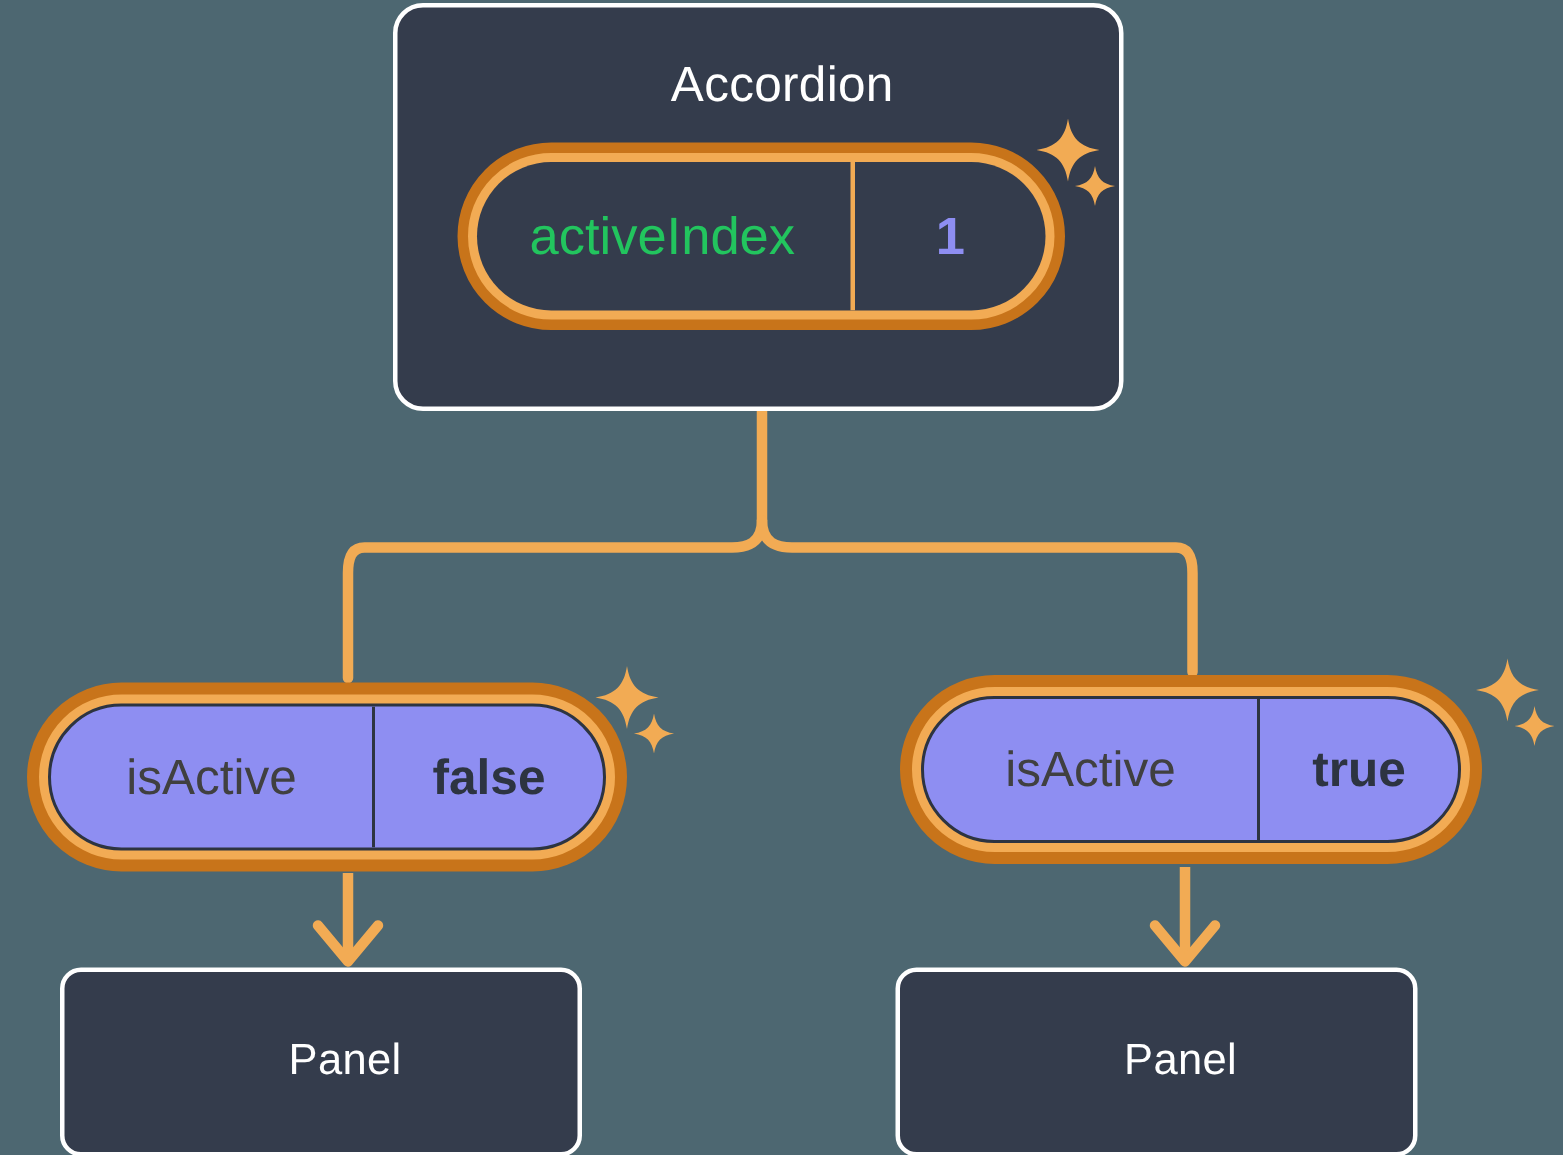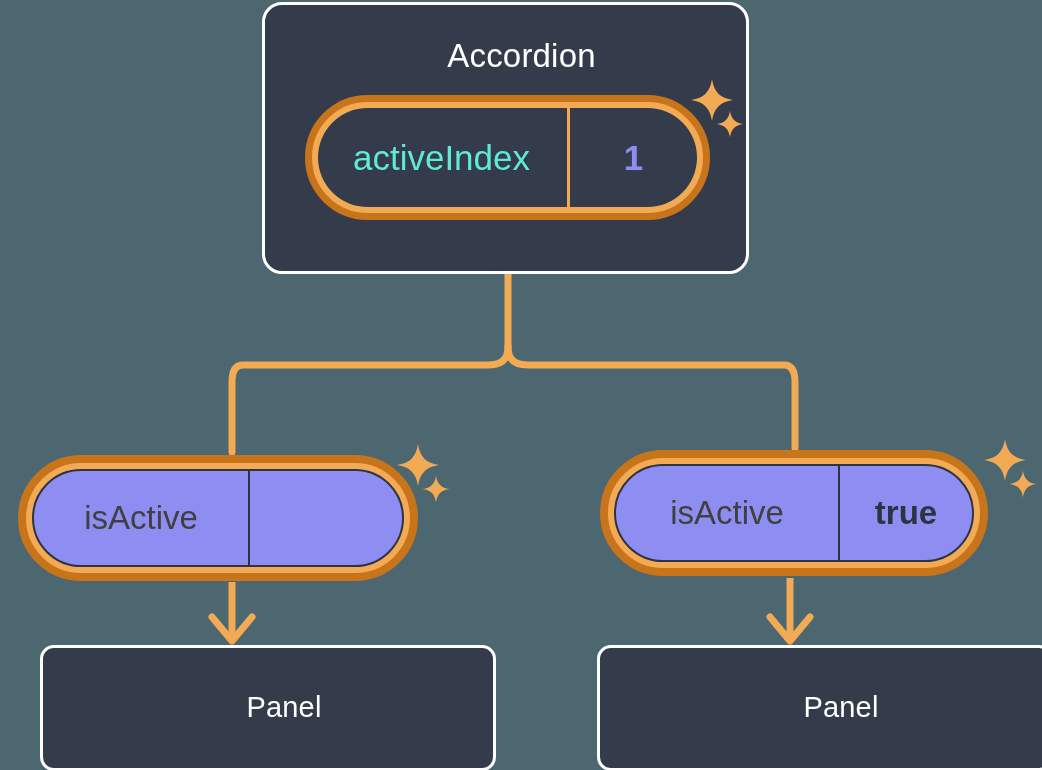--- a/index.html
+++ b/index.html
@@ -51,21 +51,21 @@
     text-align: center;
     color: #ffffff;
     font-size: 33px;
     font-weight: 400;
     letter-spacing: 0.2px;
     white-space: nowrap;
   }
   #accordion-card .card-title { top: 32px; }
 
   .panel-card {
-    width: 456px;
+    width: 348px;
     height: 126px;
     border-radius: 14px;
     border-width: 3px;
     padding-left: 38px;
   }
   #panel-left  { left: 40px;  top: 645px; }
   #panel-right { left: 597px; top: 645px; }
   .panel-card .card-title {
     top: 43px;
     font-size: 29px;
@@ -112,21 +112,21 @@
     height: 125px;
     border-width: 7px;
     padding: 6px;
   }
   #pill-active-index .pill-inner {
     background: #343c4c;
     border: 0;
   }
   #pill-active-index .pill-key {
     flex: 0 0 252px;
-    color: #5eead4;
+    color: #22c55e;
     font-size: 35px;
     border-right: 3px solid #f2ab54;
     padding-right: 2px;
   }
   #pill-active-index .pill-val {
     flex: 1 1 auto;
     color: #8e8ef2;
     font-size: 35px;
     font-weight: 700;
   }
@@ -209,20 +209,21 @@
     </svg>
     <svg class="sparkle" style="left:26px; top:32px;" width="28" height="28" viewBox="0 0 44 44">
       <path d="M22 1 C24 14 30 20 43 22 C30 24 24 30 22 43 C20 30 14 24 1 22 C14 20 20 14 22 1 Z" fill="#f2ab54"></path>
     </svg>
   </div>
 
   <div class="pill-wrap pill-bool" id="pill-is-active-left">
     <div class="pill">
       <div class="pill-inner">
         <div class="pill-key">isActive</div>
+        <div class="pill-val">false</div>
       </div>
     </div>
   </div>
 
   <div class="sparkle-group" style="left:396px; top:443px;">
     <svg class="sparkle" style="left:0; top:0;" width="44" height="44" viewBox="0 0 44 44">
       <path d="M22 1 C24 14 30 20 43 22 C30 24 24 30 22 43 C20 30 14 24 1 22 C14 20 20 14 22 1 Z" fill="#f2ab54"></path>
     </svg>
     <svg class="sparkle" style="left:26px; top:32px;" width="28" height="28" viewBox="0 0 44 44">
       <path d="M22 1 C24 14 30 20 43 22 C30 24 24 30 22 43 C20 30 14 24 1 22 C14 20 20 14 22 1 Z" fill="#f2ab54"></path>

